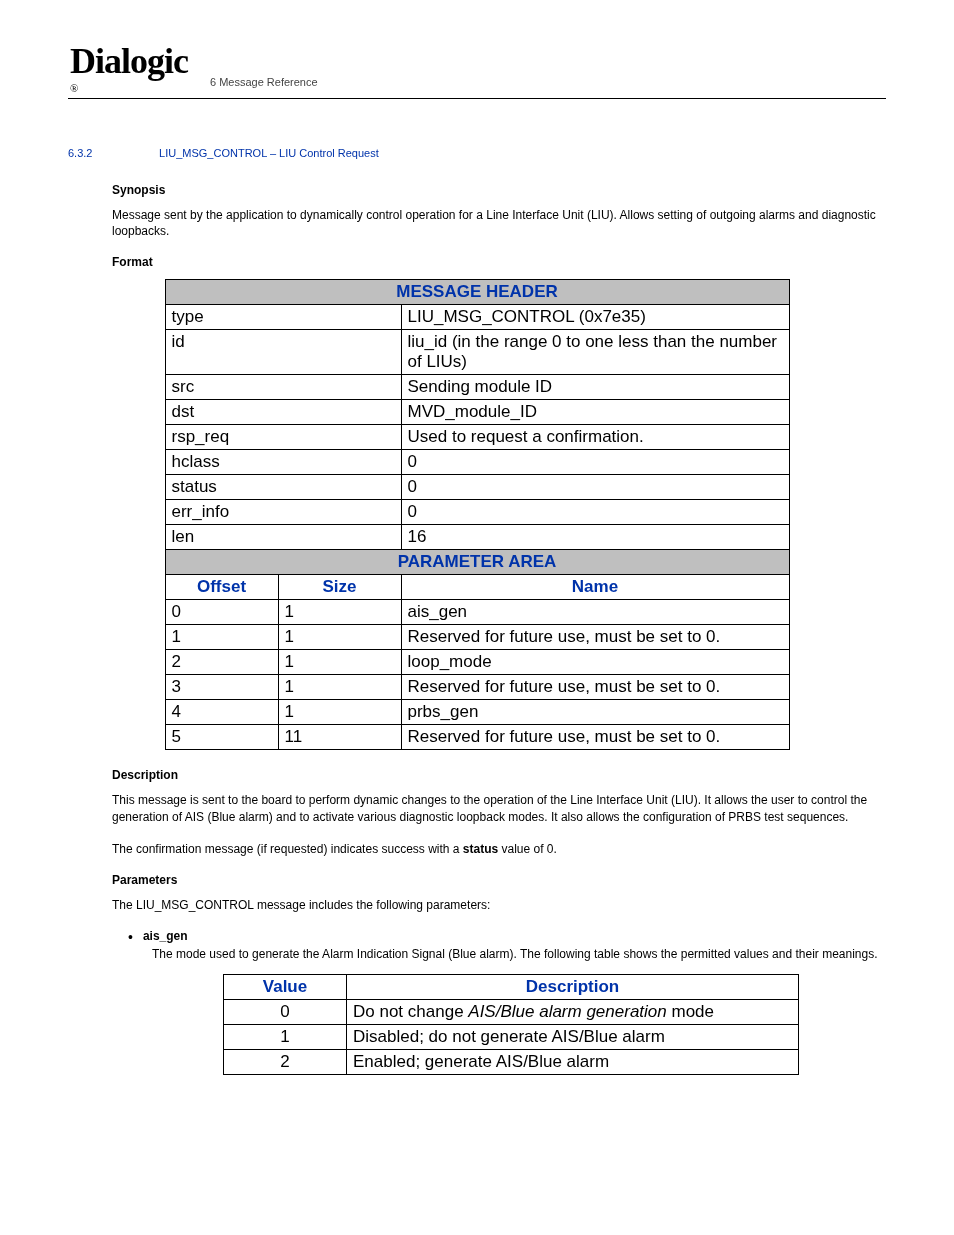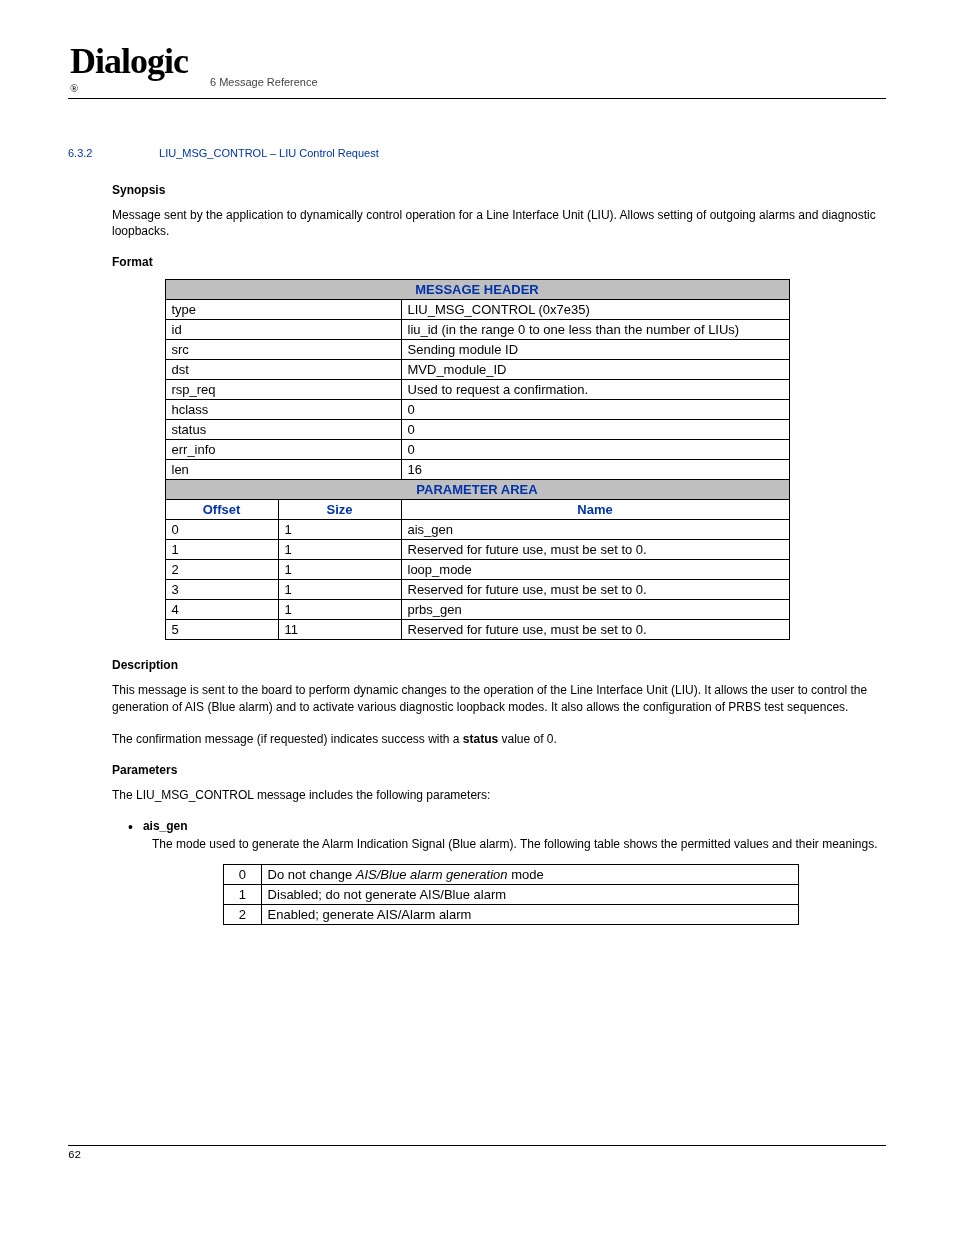--- a/index.html
+++ b/index.html
@@ -58,21 +58,21 @@
   .body-text {
     font-size: 12px;
     margin: 0 0 16px 0;
     line-height: 1.35;
     padding-left: 44px;
   }
   table {
     border-collapse: collapse;
     margin: 0 auto 18px auto;
     width: 625px;
-    font-size: 13px;
+    font-size: 17px;
   }
   table.table2 {
     width: 576px;
     margin-left: 155px;
   }
   th, td {
     border: 1px solid #000;
     padding: 2px 6px;
     text-align: left;
     vertical-align: top;
@@ -237,30 +237,34 @@
 <div class="bullet-block">
   <div class="bullet-row">
     <div class="bullet-dot">•</div>
     <div class="bullet-label">ais_gen</div>
   </div>
   <div class="bullet-text">The mode used to generate the Alarm Indication Signal (Blue alarm). The following table shows the permitted values and their meanings.</div>
 </div>
 
 <table class="table2">
   <tbody>
+      <tr>
+    <td class="col-head" style="width:110px">Value</td>
+    <td class="col-head">Description</td>
+  </tr>
   <tr>
     <td style="text-align:center">0</td>
     <td><span>Do not change </span><span class="italic">AIS/Blue alarm generation</span><span> mode</span></td>
   </tr>
   <tr>
     <td style="text-align:center">1</td>
     <td><span>Disabled; do not generate AIS/Blue alarm</span><span class="italic"></span><span></span></td>
   </tr>
   <tr>
     <td style="text-align:center">2</td>
-    <td><span>Enabled; generate AIS/Alarm alarm</span><span class="italic"></span><span></span></td>
+    <td><span>Enabled; generate AIS/Blue alarm</span><span class="italic"></span><span></span></td>
   </tr>
 </tbody>
   </table>
 
 <div class="footer">
   <span>62</span>
 </div>
 
 </body></html>

